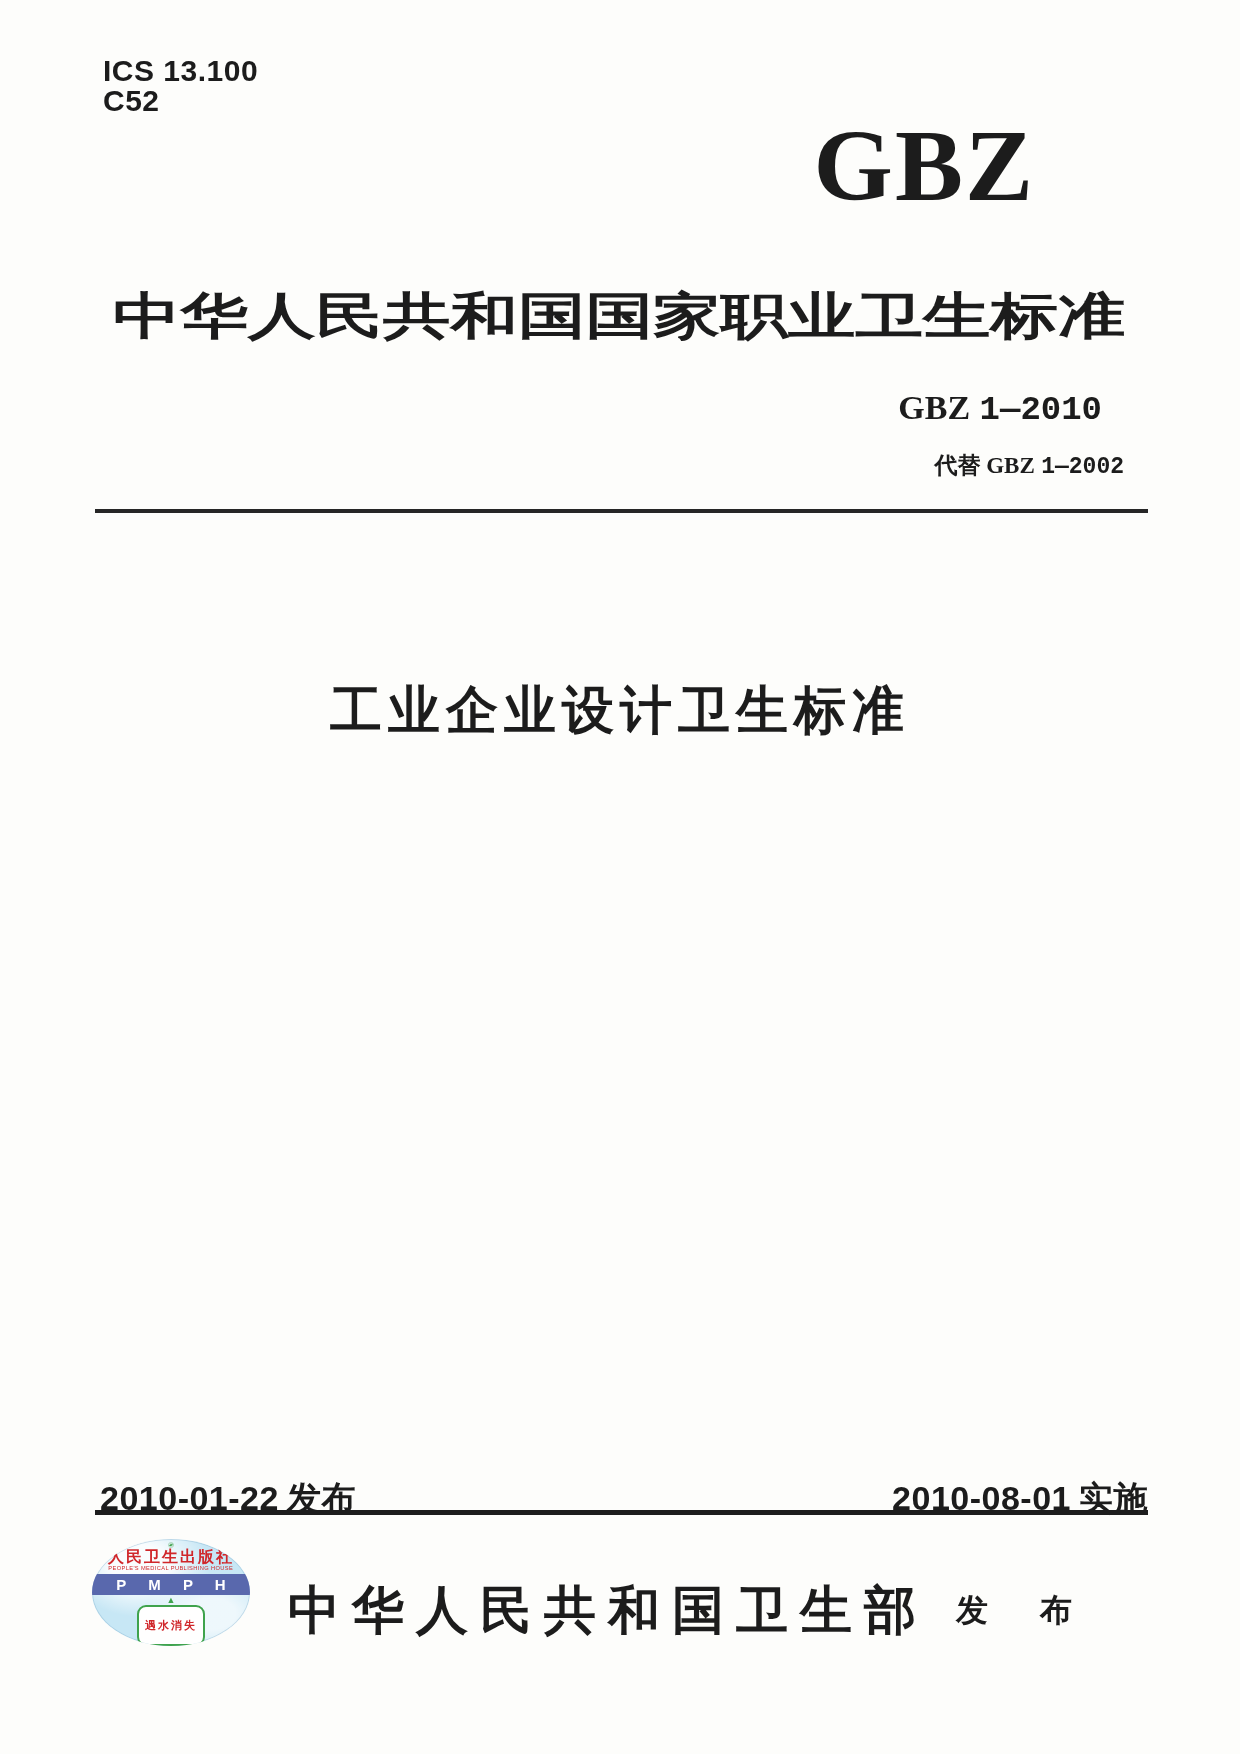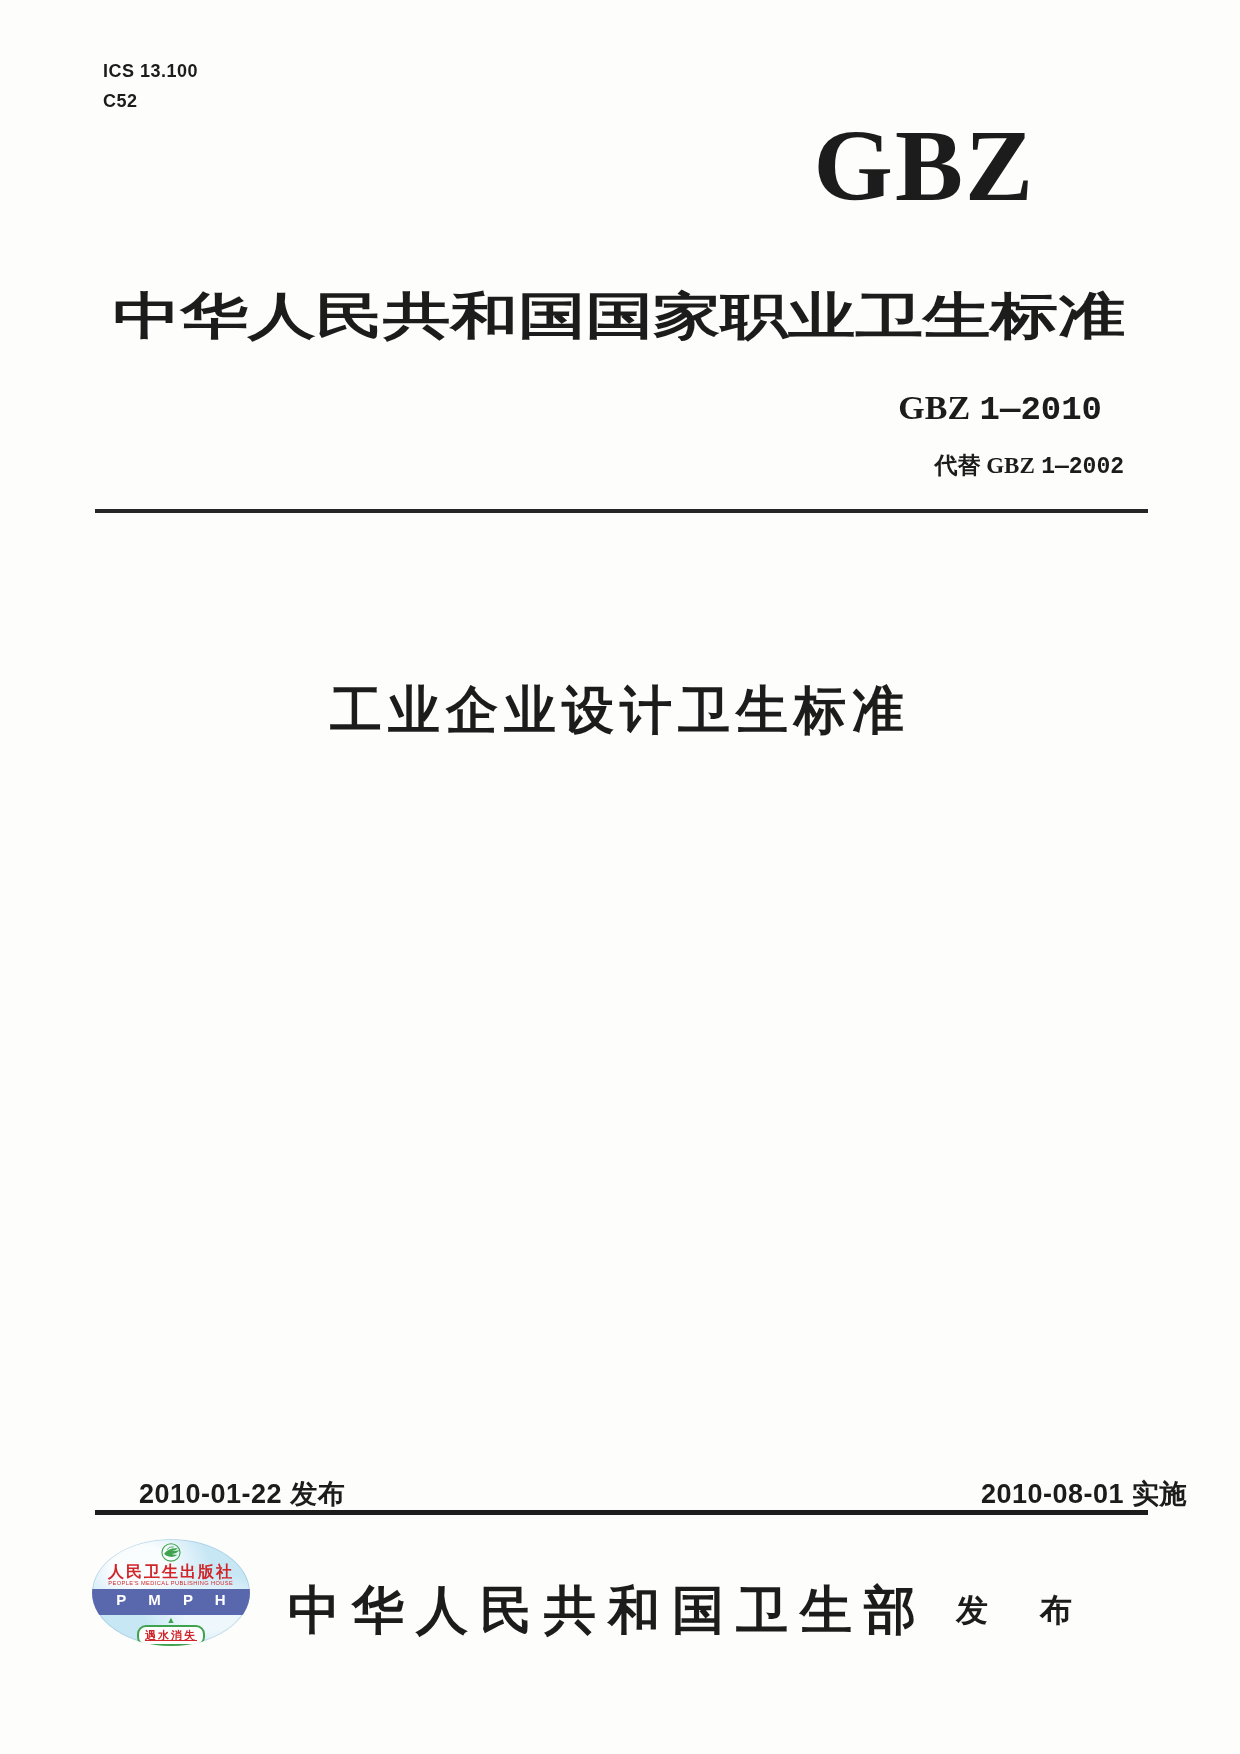--- a/index.html
+++ b/index.html
@@ -8,21 +8,21 @@
     width:1240px;height:1754px;
     margin:0 auto;
     background:#fdfdfb;
     font-family:"Liberation Sans",sans-serif;
     color:#1c1c1c;
     overflow:hidden;
   }
   
   .ics-block{
     position:absolute;left:103px;top:56px;
-    font-size:18px;font-weight:bold;line-height:30px;
+    font-size:30px;font-weight:bold;line-height:30px;
     letter-spacing:.5px;
   }
   
   .gbz-large{
     position:absolute;top:112px;right:205px;
     font-family:"Liberation Serif",serif;
     font-weight:bold;font-size:102px;line-height:1.05;
     letter-spacing:2px;
   }
   
@@ -58,21 +58,21 @@
   .title-en{
     position:absolute;left:0;top:791px;width:100%;
     text-align:center;
     font-family:"Liberation Serif",serif;
     font-weight:bold;font-size:27px;letter-spacing:.2px;
   }
   
   .dates-row{
     position:absolute;left:100px;top:1476px;width:1048px;
     display:flex;justify-content:space-between;align-items:baseline;
-    font-size:27px;font-weight:bold;letter-spacing:.5px;margin-left:39px;
+    font-size:34px;font-weight:bold;letter-spacing:.5px;
   }
   .date-word{margin-left:8px;}
   .rule-bottom{
     position:absolute;left:95px;top:1510px;width:1053px;height:5px;
     background:#1d1d1d;
   }
   
   .publisher-row{
     position:absolute;left:288px;top:1576px;
     display:flex;align-items:center;white-space:nowrap;
@@ -112,21 +112,21 @@
     width:100%;background:#5968ad;color:#fff;
     font-size:15px;font-weight:bold;letter-spacing:9px;
     text-align:center;line-height:21px;height:35px;margin-top:2px;
     text-indent:9px;
   }
   .pmph-arrow{color:#3fa34d;font-size:9px;line-height:8px;margin-top:1px;}
   .pmph-pill{
     margin-top:1px;
     border:2px solid #3fa34d;border-radius:9px;background:#fff;
     color:#d0262a;font-weight:bold;font-size:11px;line-height:13px;
-    padding:2px 6px;letter-spacing:2px;white-space:nowrap;text-decoration:underline;
+    padding:12px 6px;letter-spacing:2px;white-space:nowrap;
   }
 </style>
 </head>
 <body>
 
 <div class="page">
 
   <div class="ics-block">
     <div>ICS 13.100</div>
     <div>C52</div>

